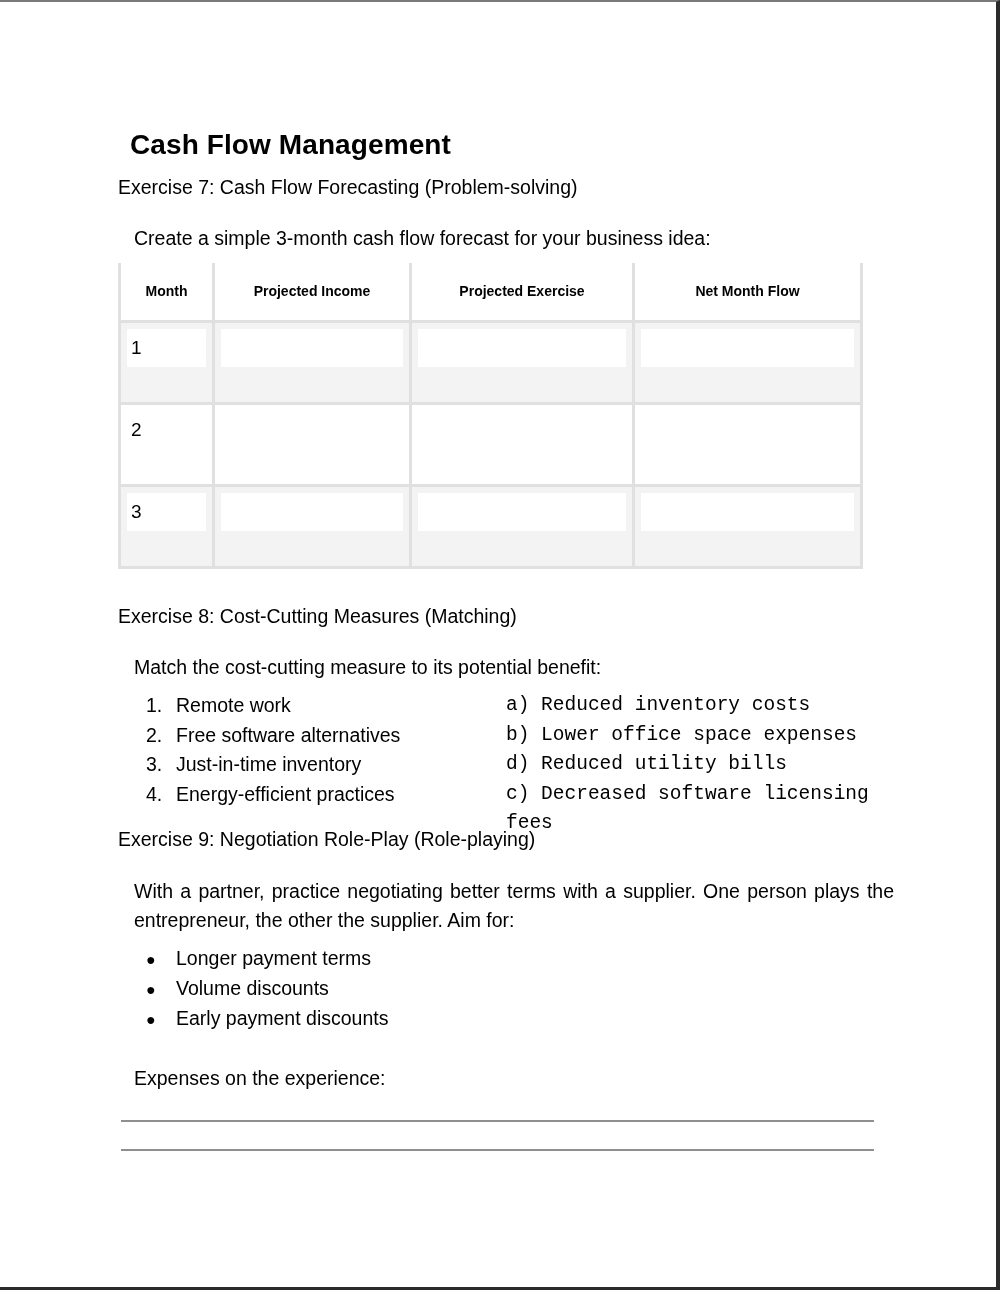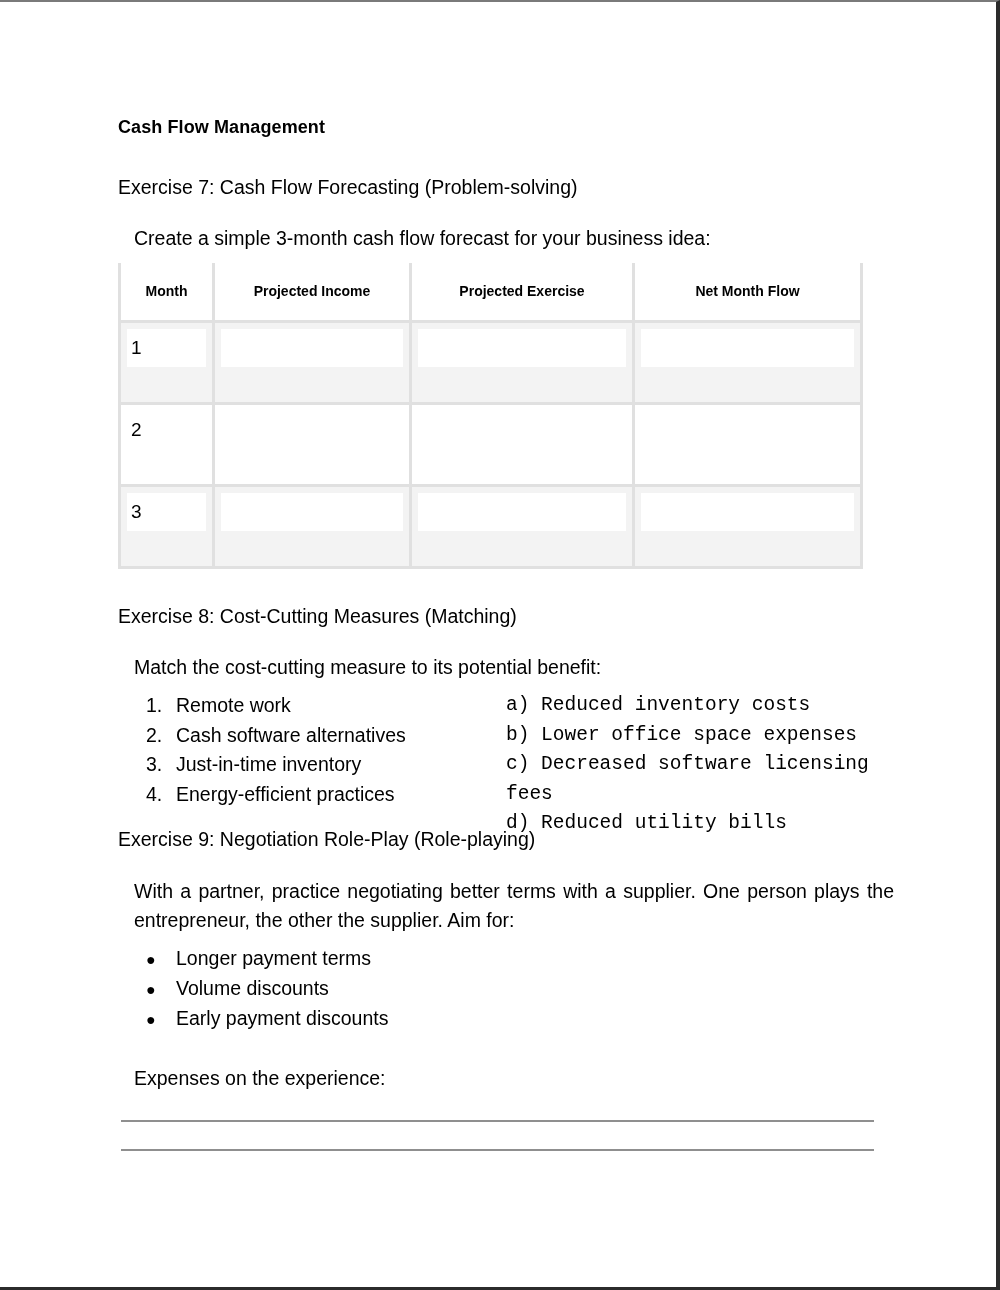--- a/index.html
+++ b/index.html
@@ -10,22 +10,22 @@
   .page-frame {
     position: absolute; left: 0; top: 0; width: 1000px; height: 1290px;
     box-sizing: border-box;
     border-top: 2px solid #7a7a7a;
     border-right: 4px solid #2b2b2b;
     border-bottom: 3px solid #2b2b2b;
     pointer-events: none;
   }
   .content { position: absolute; left: 118px; top: 0; width: 760px; }
   h1 {
-    position: absolute; top: 117px; left: 0; margin: 0;
-    font-size: 18px; font-weight: bold; letter-spacing: 0.1px;
+    position: absolute; top: 117px; left: 0; margin: 12px;
+    font-size: 28px; font-weight: bold; letter-spacing: 0.1px;
   }
   .ex-title { position: absolute; left: 0; margin: 0; font-size: 19.5px; font-weight: normal; }
   .para { position: absolute; left: 0; margin: 16px; font-size: 19.5px; line-height: 29px; }
   .justify { text-align: justify; width: 760px; }
 
   table.forecast {
     position: absolute; left: 0; top: 263px; width: 742px;
     border-collapse: collapse; table-layout: fixed;
   }
   table.forecast th, table.forecast td {
@@ -117,29 +117,29 @@
           </td>
       </tr>
     </tbody>
   </table>
 
   <h3 class="ex-title" style="top:605px">Exercise 8: Cost-Cutting Measures (Matching)</h3>
   <p class="para" style="top:637px">Match the cost-cutting measure to its potential benefit:</p>
 
   <ol class="matching">
     <li><span class="num">1.</span><span>Remote work</span></li>
-    <li><span class="num">2.</span><span>Cash software alternatives</span></li>
+    <li><span class="num">2.</span><span>Free software alternatives</span></li>
     <li><span class="num">3.</span><span>Just-in-time inventory</span></li>
     <li><span class="num">4.</span><span>Energy-efficient practices</span></li>
   </ol>
   <div class="answers">
     <div>a) Reduced inventory costs</div>
     <div>b) Lower office space expenses</div>
+    <div>d) Reduced utility bills</div>
     <div>c) Decreased software licensing fees</div>
-    <div>d) Reduced utility bills</div>
   </div>
 
   <h3 class="ex-title" style="top:828px">Exercise 9: Negotiation Role-Play (Role-playing)</h3>
   <p class="para justify" style="top:861px">With a partner, practice negotiating better terms with a supplier. One person plays the entrepreneur, the other the supplier. Aim for:</p>
 
   <ul class="aims">
     <li><span class="bullet">●</span><span>Longer payment terms</span></li>
     <li><span class="bullet">●</span><span>Volume discounts</span></li>
     <li><span class="bullet">●</span><span>Early payment discounts</span></li>
   </ul>

